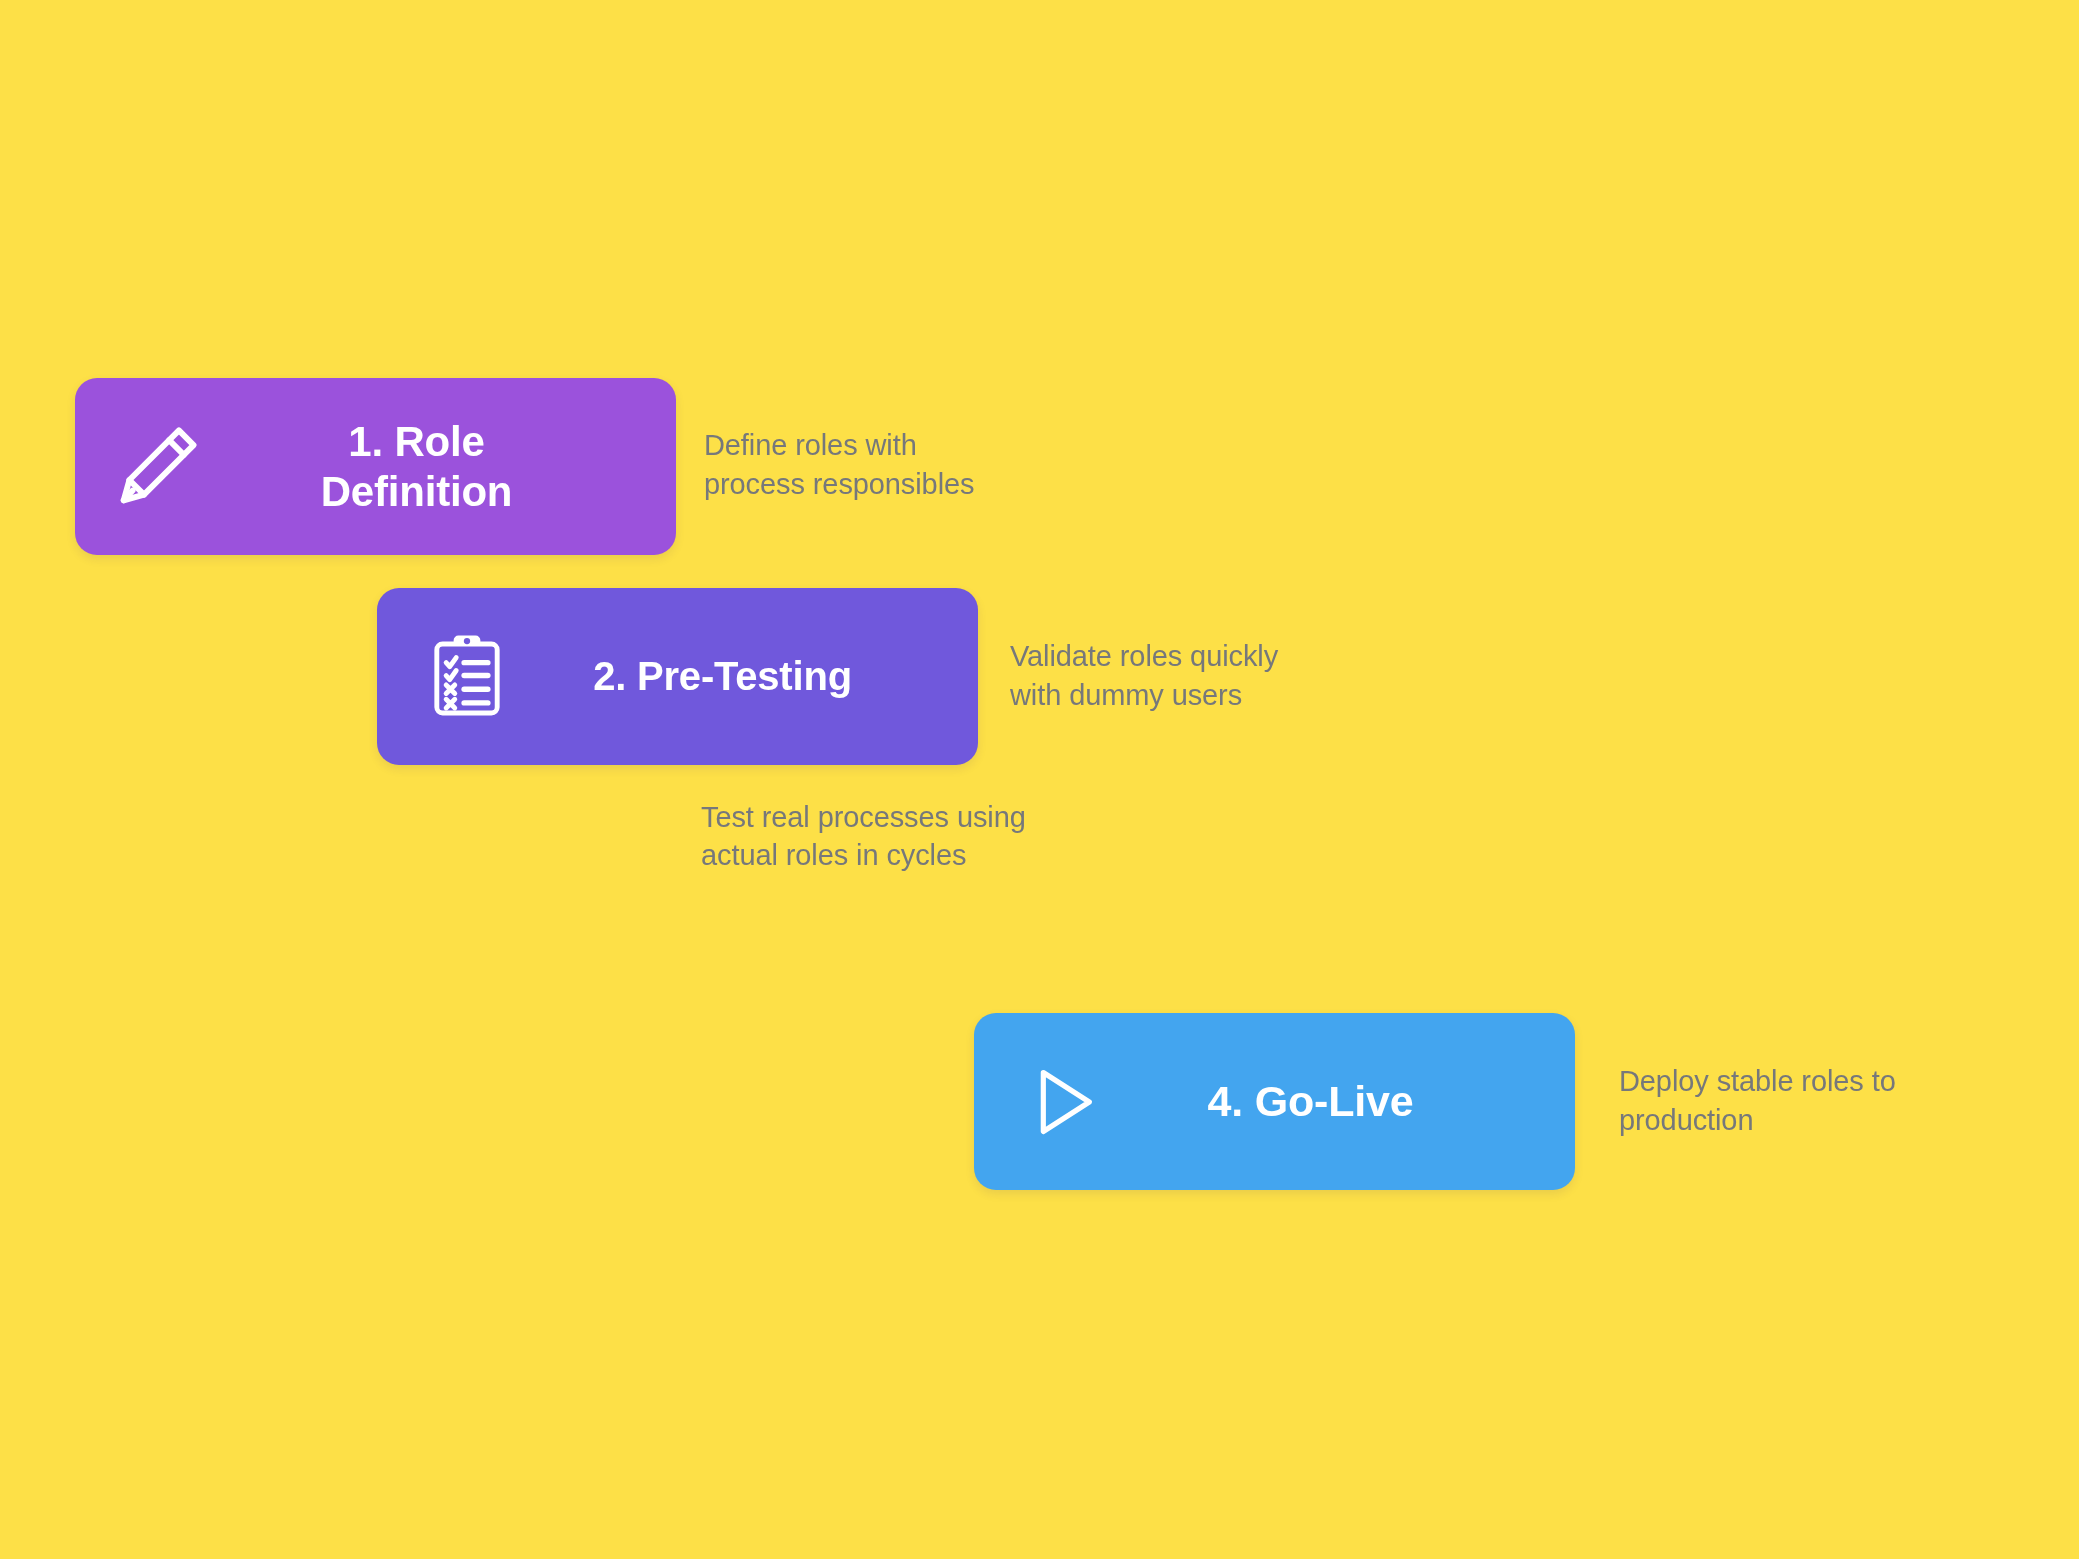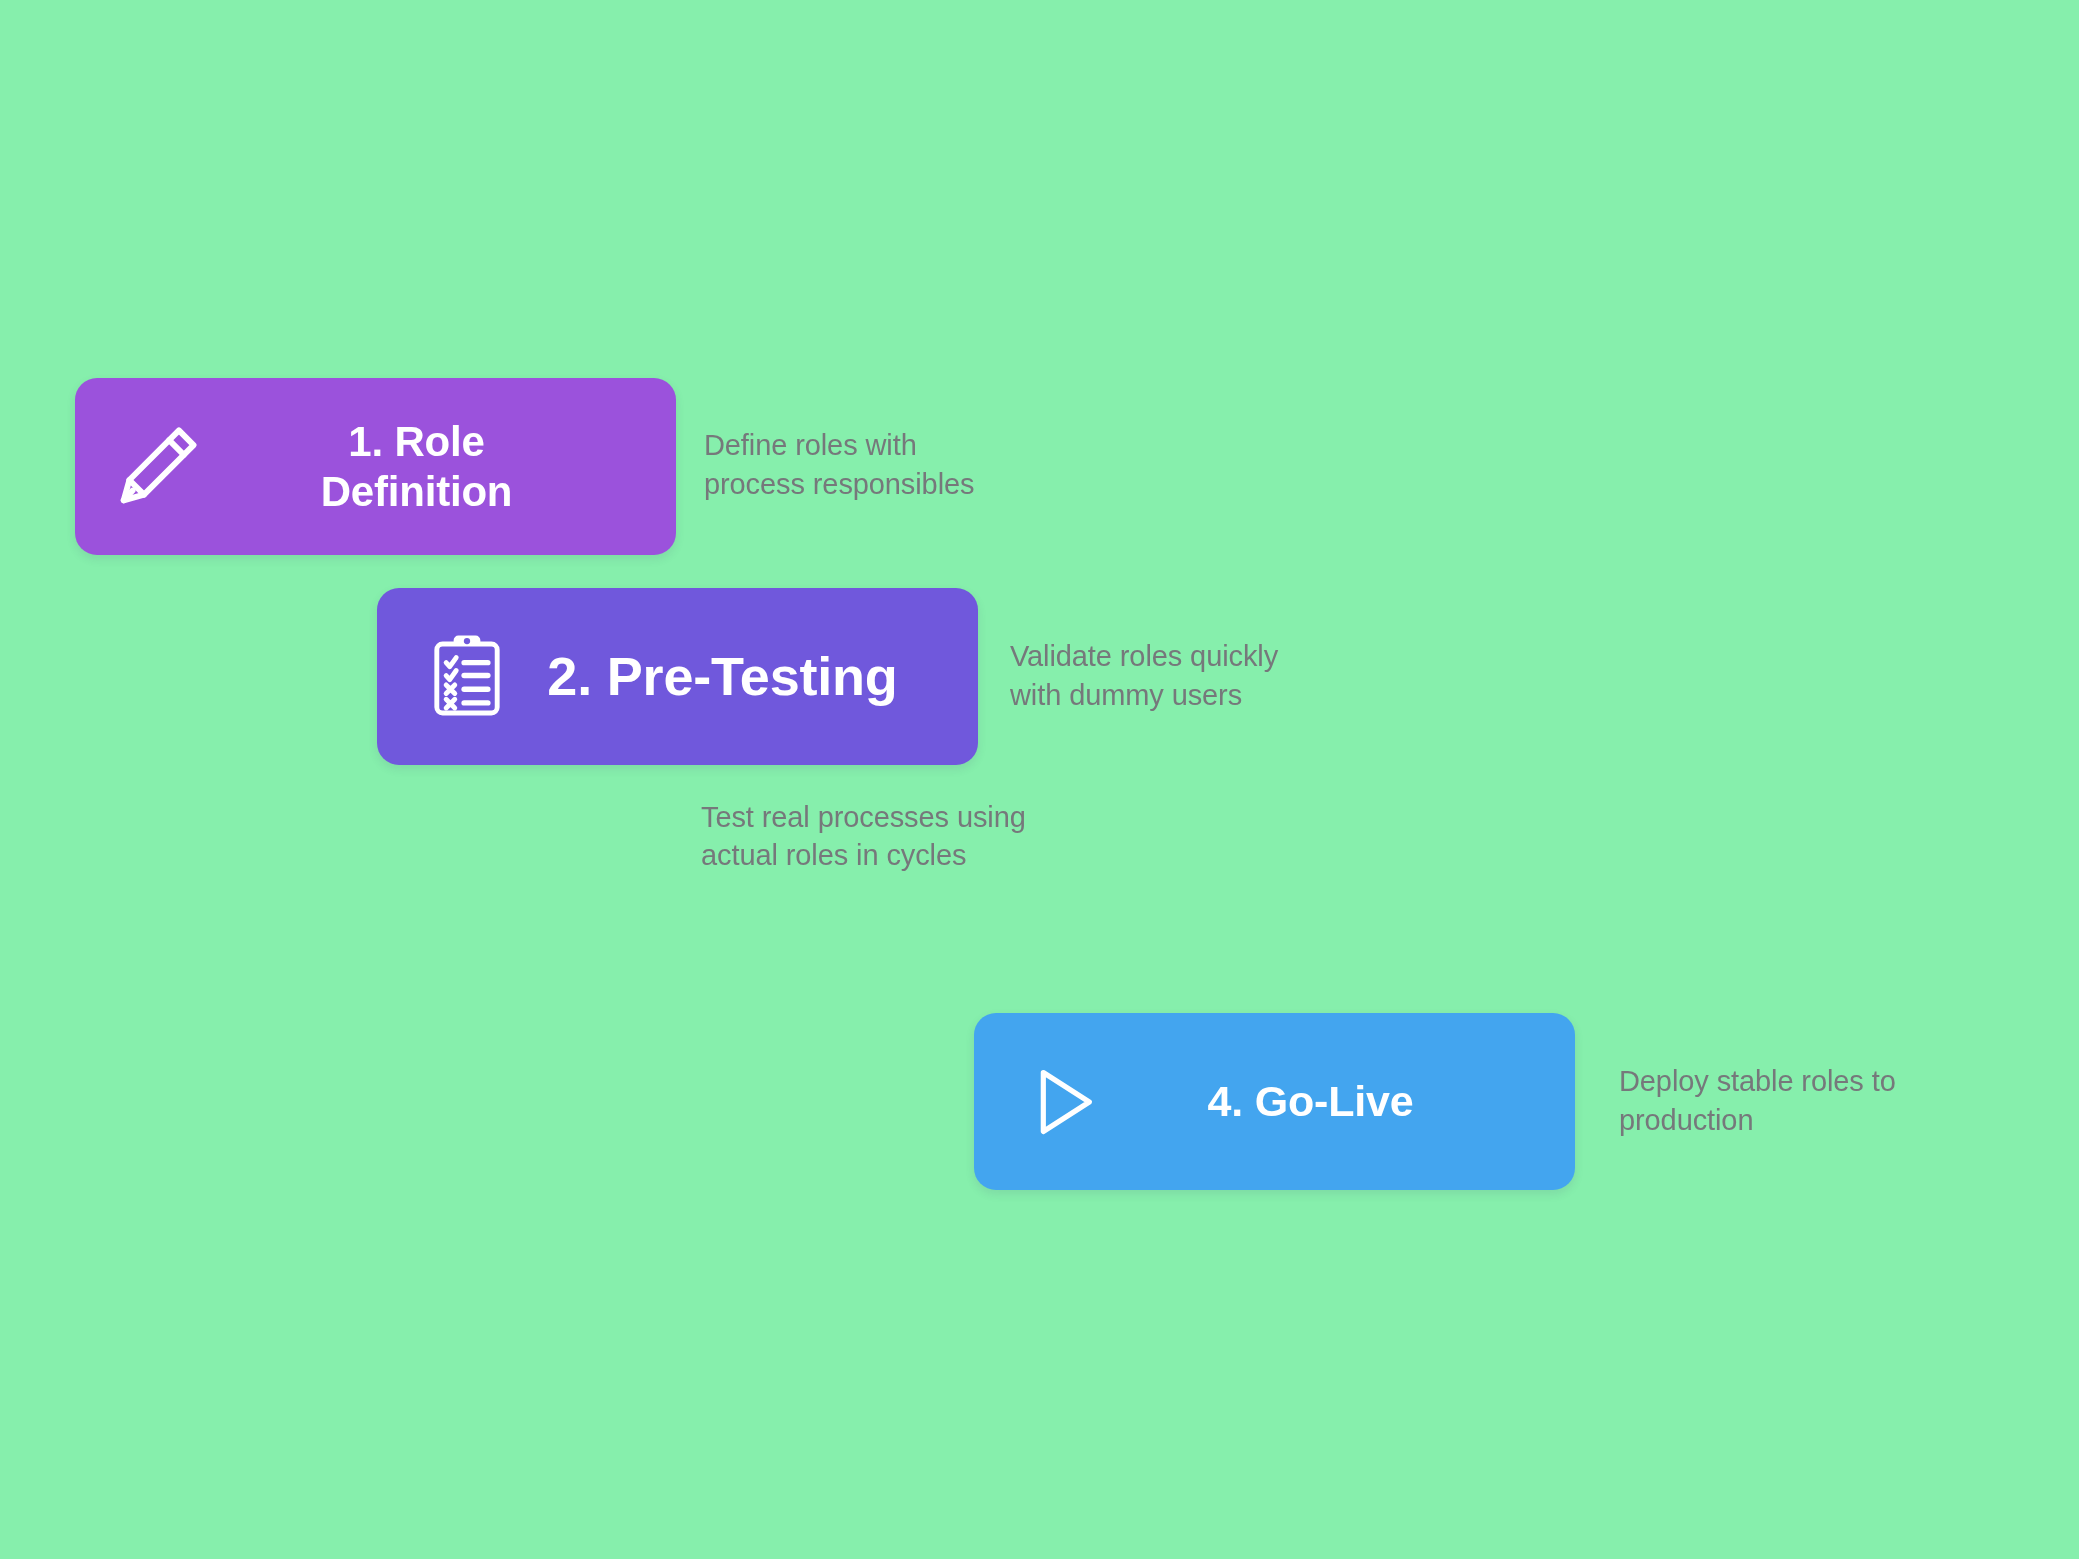--- a/index.html
+++ b/index.html
@@ -12,21 +12,21 @@
     height: 1559px;
     overflow: hidden;
     font-family: "Liberation Sans", sans-serif;
     -webkit-font-smoothing: antialiased;
   }
 
   #stage {
     position: relative;
     width: 2079px;
     height: 1559px;
-    background: #86efac;
+    background: #fde047;
     text-decoration: underline;
   }
 
   
   .step-row {
     position: absolute;
     display: flex;
     align-items: center;
   }
 
@@ -76,21 +76,21 @@
   
   #step-1 { left: 75px;   top: 378px;  }
   #step-1 .step-card { width: 601px; height: 177px; padding: 0 26px 0 30px; background: #9B52DC; }
   #step-1 .card-icon { width: 104px; height: 104px; }
   #step-1 .card-title { font-size: 42px; padding-right: 26px; }
   #step-1 .step-desc { margin-left: 28px; margin-top: -4px; }
 
   #step-2 { left: 377px;  top: 588px;  }
   #step-2 .step-card { width: 601px; height: 177px; padding: 0 26px 0 44px; background: #7058DC; }
   #step-2 .card-icon { width: 92px; height: 92px; }
-  #step-2 .card-title { font-size: 54px; padding-right: 20px; }
+  #step-2 .card-title { font-size: 40px; padding-right: 20px; }
   #step-2 .step-desc { margin-left: 32px; margin-top: -2px; }
 
   #step-3 { left: 676px;  top: 800px;  }
   #step-3 .step-card { width: 613px; height: 177px; padding: 0 24px 0 38px; background: #6257BE; }
   #step-3 .card-icon { width: 92px; height: 92px; }
   #step-3 .card-title { font-size: 42px; padding: 0 14px; }
   #step-3 .card-icon-right { width: 86px; height: 86px; }
   #step-3 .step-desc { margin-left: 25px; margin-top: -2px; }
 
   #step-4 { left: 974px;  top: 1013px; }

